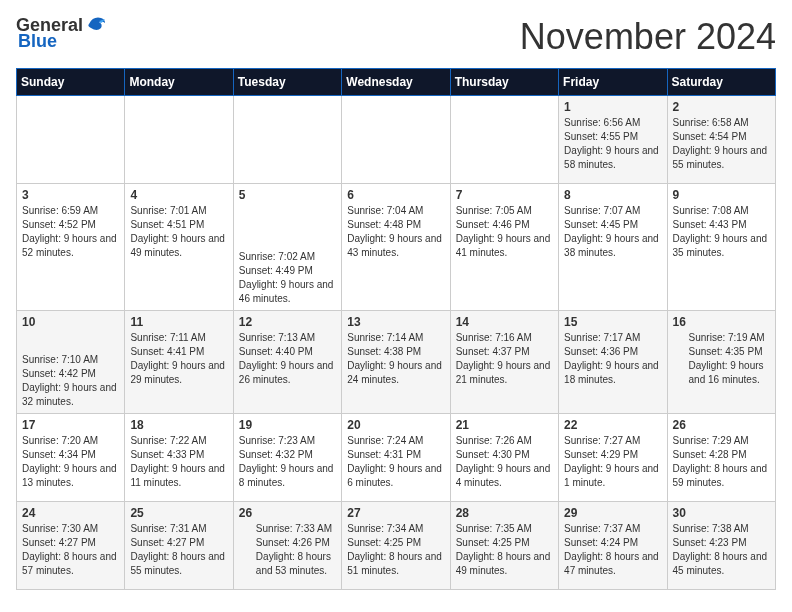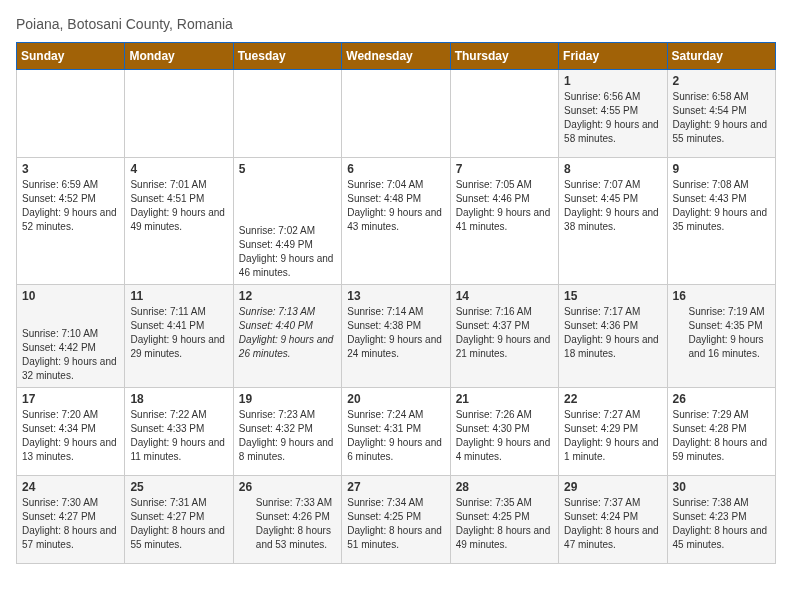--- a/index.html
+++ b/index.html
@@ -39,21 +39,21 @@
     .location {
       font-size: 14px;
       color: #555;
     }
     .calendar {
       width: 100%;
       border-collapse: collapse;
       table-layout: fixed;
     }
     .calendar thead th {
-      background: #a16207;
+      background: #0f172a;
       color: #fff;
       font-size: 12px;
       font-weight: bold;
       padding: 6px 4px;
       text-align: left;
       border: 1px solid #1565C0;
     }
     .calendar tbody td {
       border: 1px solid #ccc;
       vertical-align: top;
@@ -81,22 +81,32 @@
       line-height: 1.4;
     }
     .empty-cell {
       background: #fff !important;
     }
   </style>
 </head>
 <body>
 
 <div class="header">
+  <div class="logo">
+    <div style="display:flex;align-items:center;gap:2px;">
+      <span class="logo-text logo-general">General</span>
+      <svg width="22" height="20" viewBox="0 0 22 20" style="margin-top:-4px;">
+        <path d="M4 10 Q8 2 16 4 Q20 5 20 9 Q18 7 14 8 Q18 10 16 14 Q12 18 6 14 Q2 12 4 10Z" fill="#1565C0"></path>
+        <path d="M14 8 Q16 6 20 5 Q18 8 16 9Z" fill="#42A5F5"></path>
+      </svg>
+    </div>
+    <span class="logo-text logo-blue" style="margin-top:-4px; margin-left:2px;">Blue</span>
+  </div>
   <div class="title-block">
-    <div class="location">Poiana, Botosani County, Romania</div>
+    <div class="month-title">November 2024</div>
   </div>
 </div>
 
 <table class="calendar">
   <thead>
     <tr>
     <th>Sunday</th>
         <th>Monday</th>
         <th>Tuesday</th>
         <th>Wednesday</th>
@@ -177,21 +187,21 @@
 Daylight: 9 hours and 32 minutes.</div>
         </td>
         <td>
           <span class="day-number">11</span>
           <div class="day-info" style="white-space: pre-line;">Sunrise: 7:11 AM
 Sunset: 4:41 PM
 Daylight: 9 hours and 29 minutes.</div>
         </td>
         <td>
           <span class="day-number">12</span>
-          <div class="day-info" style="white-space: pre-line; font-style: italic;">Sunrise: 7:13 AM
+          <div class="day-info" style="white-space: pre-line;">Sunrise: 7:13 AM
 Sunset: 4:40 PM
 Daylight: 9 hours and 26 minutes.</div>
         </td>
         <td>
           <span class="day-number">13</span>
           <div class="day-info" style="white-space: pre-line;">Sunrise: 7:14 AM
 Sunset: 4:38 PM
 Daylight: 9 hours and 24 minutes.</div>
         </td>
         <td>

